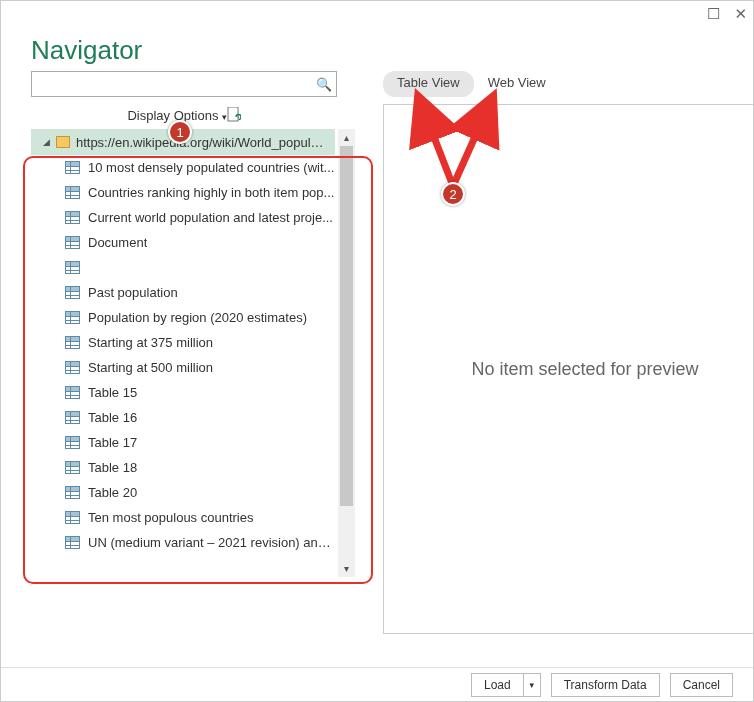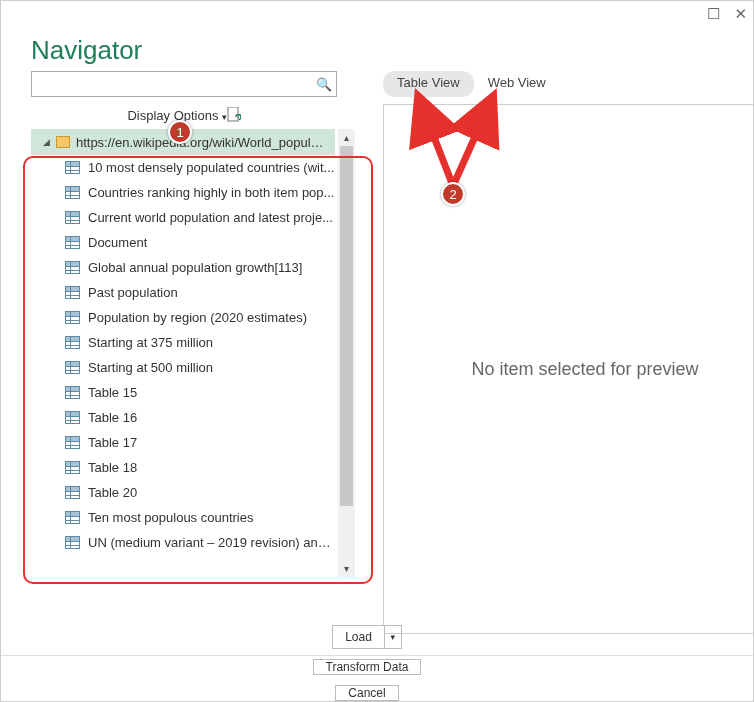--- a/index.html
+++ b/index.html
@@ -32,21 +32,21 @@
 .scroll-thumb { position: absolute; left: 2px; width: 13px; top: 17px; height: 360px; background: #c8c8c8; }
 .red-box-1 { position: absolute; top: 155px; left: 22px; width: 350px; height: 428px; border: 2px solid #e5302b; border-radius: 10px; pointer-events: none; }
 .callout-1 { position: absolute; top: 119px; left: 167px; width: 24px; height: 24px; background: #c0392b; border: 2px solid #fff; border-radius: 50%; color: #fff; display: flex; align-items: center; justify-content: center; font-size: 13px; box-shadow: 0 0 3px rgba(0,0,0,.4); }
 .right-panel { position: absolute; top: 70px; left: 382px; width: 340px; }
 .tabs { display: flex; height: 26px; }
 .tab { padding: 4px 14px; font-size: 13px; color: #444; cursor: pointer; border-radius: 12px; }
 .tab.active { background: #e6e6e6; }
 .preview { margin-top: 7px; width: 404px; height: 530px; border: 1px solid #ccc; display: flex; align-items: center; justify-content: center; }
 .preview-text { color: #666; font-size: 18px; }
 .callout-2 { position: absolute; top: 181px; left: 440px; width: 24px; height: 24px; background: #c0392b; border: 2px solid #fff; border-radius: 50%; color: #fff; display: flex; align-items: center; justify-content: center; font-size: 13px; box-shadow: 0 0 3px rgba(0,0,0,.4); z-index: 5; }
-.footer { position: absolute; bottom: 0; left: 0; right: 0; height: 46px; border-top: 1px solid #ddd; display: flex; align-items: center; justify-content: flex-end; padding-right: 20px; gap: 10px; flex-direction: column; }
+.footer { position: absolute; bottom: 0; left: 0; right: 0; height: 34px; border-top: 1px solid #ddd; display: flex; align-items: center; justify-content: flex-end; padding-right: 20px; gap: 10px; }
 .btn { height: 24px; border: 1px solid #bbb; background: #fff; padding: 0 12px; font-size: 12px; color: #333; cursor: pointer; display: flex; align-items: center; }
 .btn-split { display: flex; }
 .btn-split .btn { border-right: none; }
 .btn-split .dd { width: 18px; border: 1px solid #bbb; display: flex; align-items: center; justify-content: center; font-size: 9px; cursor: pointer; }
 .ellip { overflow: hidden; text-overflow: ellipsis; white-space: nowrap; max-width: 250px; display: inline-block; }
 svg.arrows { position: absolute; top: 0; left: 0; pointer-events: none; }
 </style>
 </head>
 <body>
 
@@ -93,21 +93,20 @@
           <div class="tree-item">
               <span class="table-icon"></span>
               <span class="ellip">Current world population and latest proje...</span>
             </div>
           <div class="tree-item">
               <span class="table-icon"></span>
               <span class="ellip">Document</span>
             </div>
           <div class="tree-item">
               <span class="table-icon"></span>
-              <span class="ellip">Global annual population growth[113]</span>
             </div>
           <div class="tree-item">
               <span class="table-icon"></span>
               <span class="ellip">Past population</span>
             </div>
           <div class="tree-item">
               <span class="table-icon"></span>
               <span class="ellip">Population by region (2020 estimates)</span>
             </div>
           <div class="tree-item">
@@ -137,21 +136,21 @@
           <div class="tree-item">
               <span class="table-icon"></span>
               <span class="ellip">Table 20</span>
             </div>
           <div class="tree-item">
               <span class="table-icon"></span>
               <span class="ellip">Ten most populous countries</span>
             </div>
           <div class="tree-item">
               <span class="table-icon"></span>
-              <span class="ellip">UN (medium variant – 2019 revision) and...</span>
+              <span class="ellip">UN (medium variant – 2021 revision) and...</span>
             </div>
 
         </div>
         <div class="scrollbar">
           <div class="scroll-arrow">▴</div>
           <div class="scroll-thumb"></div>
           <div class="scroll-arrow" style="position:absolute;bottom:0;width:100%">▾</div>
         </div>
       </div>
     </div>

